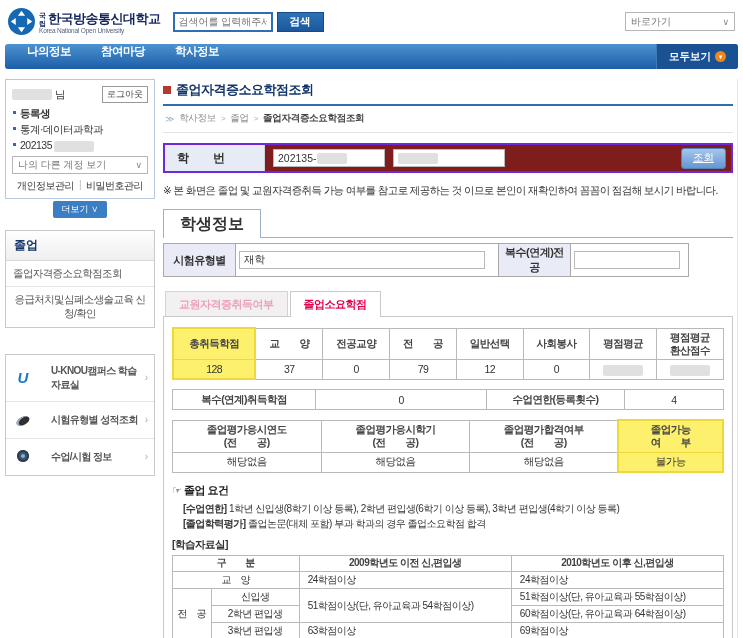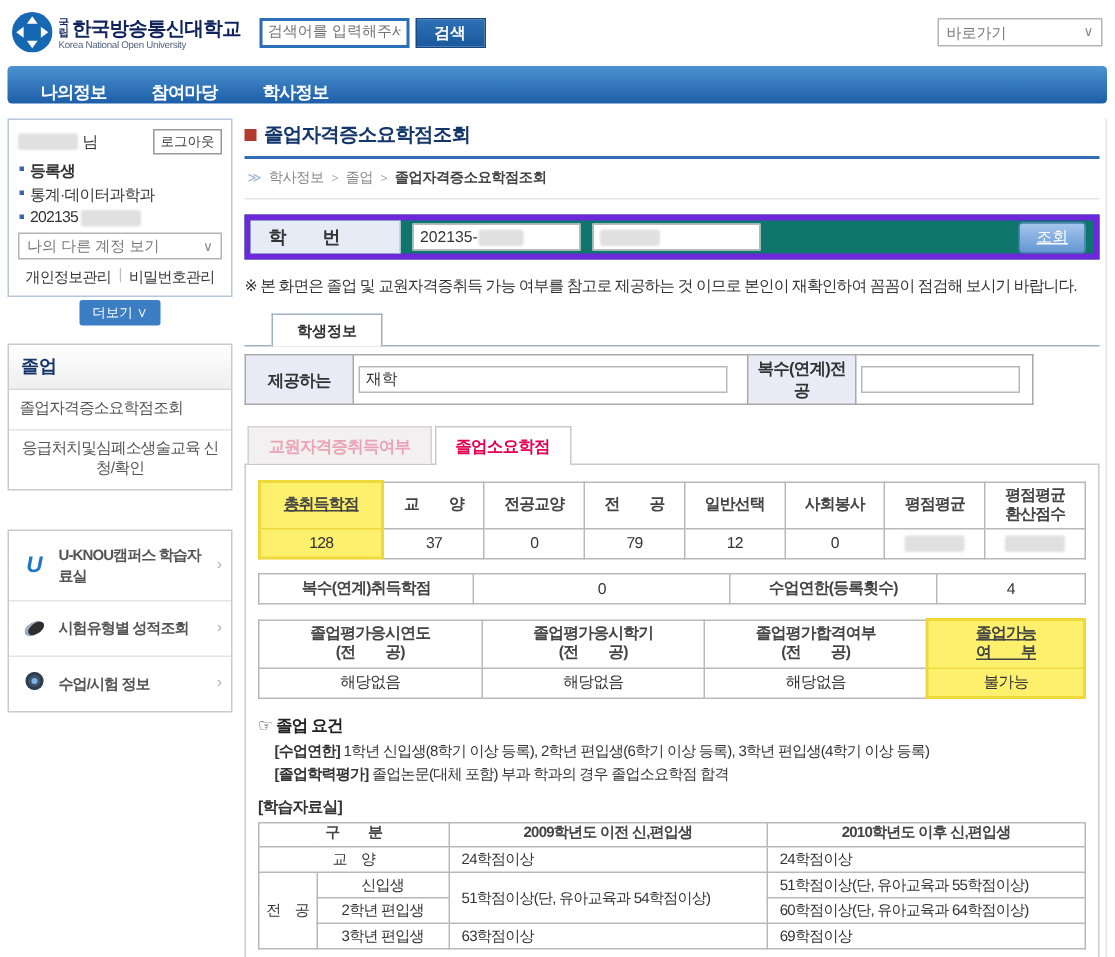--- a/index.html
+++ b/index.html
@@ -15,21 +15,21 @@
   .logo-eng { display:block; font-size:6.5px; color:#55617e; letter-spacing:-0.2px; margin-top:-1px; }
   .search { display:flex; align-items:center; margin-left:12px; gap:4px; }
   .search input { width:100px; height:20px; border:2px solid #2a6fb8; font-size:10px; padding:0 4px; color:#777; outline:none; }
   .btn-search { height:20px; background:linear-gradient(#2d71b6,#1b589d); color:#fff; border:1px solid #154a86; font-size:10.5px; font-weight:bold; padding:0 12px; cursor:pointer; }
   .quickgo { margin-left:auto; }
   .sel { display:flex; align-items:center; justify-content:space-between; border:1px solid #b5b5b5; background:#fff; height:19px; font-size:10px; color:#777; padding:0 5px; cursor:pointer; }
   .quickgo .sel { width:110px; }
   .sel .chev { color:#888; font-size:9px; }
 
   
-  .nav { height:25px; margin:0 5px; background:linear-gradient(#4c92d0,#1c5ea8); border-radius:3px; display:flex; align-items:flex-end; }
+  .nav { height:25px; margin:0 5px; background:linear-gradient(#4c92d0,#1c5ea8); border-radius:3px; display:flex; align-items:flex-start; }
   .nav-item { color:#fff; font-size:11.5px; font-weight:bold; margin-left:30px; cursor:pointer; letter-spacing:-0.5px; }
   .nav-item:first-child { margin-left:22px; }
   .nav-all { margin-left:auto; align-self:stretch; display:flex; align-items:center; gap:4px; padding:0 12px; background:#1a5193; border-left:1px solid #3e7cb4; border-radius:0 3px 3px 0; color:#fff; font-size:10.5px; font-weight:bold; cursor:pointer; }
   .allview-ic { width:11px; height:11px; border-radius:50%; background:#f08519; color:#fff; font-size:6px; display:inline-flex; align-items:center; justify-content:center; }
 
   
   .content { display:flex; padding:10px 5px 0 5px; gap:8px; }
   .side { width:150px; flex:none; }
   .main { flex:1; border-right:1px solid #e8e8e8; padding-right:4px; }
 
@@ -52,62 +52,62 @@
   .menubox-i:last-child { border-bottom:none;text-align:center; }
 
   .quickbox { border:1px solid #c9c9c9; margin-top:26px; }
   .q-item { display:flex; align-items:center; gap:5px; padding:9px 6px; border-bottom:1px solid #e4e4e4; cursor:pointer; }
   .q-item:last-child { border-bottom:none; }
   .q-ic { width:22px; flex:none; text-align:center; }
   .q-u { font-size:15px; font-weight:bold; color:#1e77c8; font-style:italic; }
   .q-mouse { display:inline-block; width:14px; height:8px; background:#2f2f2f; border-radius:50%; transform:rotate(-28deg); box-shadow:inset 2px 1px 0 #9fb3c8; }
   .q-head { display:inline-block; width:12px; height:12px; border-radius:50%; background:#42546a; box-shadow:inset 0 0 0 2px #2e3d4f; position:relative; }
   .q-head::after { content:""; position:absolute; left:4px; top:4px; width:4px; height:4px; border-radius:50%; background:#7fb3e8; }
-  .q-label { font-size:10px; font-weight:bold; color:#555; letter-spacing:-0.6px; }
+  .q-label { font-size:10px; font-weight:bold; color:#555; letter-spacing:-0.6px;margin-left:12px; }
   .q-arrow { margin-left:auto; color:#aaa; font-size:10px; }
 
   
   .title-row { display:flex; align-items:center; gap:5px; border-bottom:2px solid #2f6eb5; padding:2px 0 5px 0; }
   .title-bullet { width:8px; height:8px; background:#b23a2e; flex:none; }
   .page-title { font-size:13px; font-weight:bold; color:#15366b; letter-spacing:-0.5px; }
   .crumbs { display:flex; align-items:center; gap:5px; font-size:9.5px; color:#8a8a8a; padding:6px 2px 7px 2px; border-bottom:1px solid #e3e3e3; letter-spacing:-0.3px; }
   .crumb-ic { color:#9db4cc; font-size:9px; }
   .crumb-sep { color:#aaa; font-size:8px; }
   .crumb.last { font-weight:bold; color:#444; }
 
-  .idrow { margin-top:10px; border:4px solid #6d28d9; height:30px; display:flex; align-items:center; background:#0f766e; }
+  .idrow { margin-top:10px; border:2px solid #6d28d9; height:30px; display:flex; align-items:center; background:#7f1d1d; }
   .idrow .lblcell { align-self:stretch; width:100px; background:#e7ebf5; border-right:1px solid #ccd4e4; display:flex; align-items:center; padding-left:12px; font-size:12px; font-weight:bold; color:#333; flex:none; }
   .ibox { border:1px solid #b9b9b9; background:#fff; height:18px; font-size:10.5px; display:flex; align-items:center; padding:0 4px; color:#333; }
   .idrow .ibox { width:112px; margin-left:8px; }
   .btn-inq { margin-left:auto; margin-right:5px; background:linear-gradient(#a5c6ec,#6497d3); border:1px solid #5282ba; color:#fff; font-size:10.5px; padding:2.5px 11px; border-radius:3px; cursor:pointer;text-decoration:underline; }
 
   .notice { font-size:10.5px; color:#333; margin:11px 0 10px 0; letter-spacing:-0.6px; }
 
   .stab-strip { border-bottom:1px solid #9fb0c4; }
-  .stab { display:inline-block; border:1px solid #9fb0c4; border-bottom:none; background:#fff; font-size:10px; font-weight:bold; color:#333; padding:4px 16px 3px; margin-left:18px; position:relative; top:1px; }
+  .stab { display:inline-block; border:1px solid #9fb0c4; border-bottom:none; background:#fff; font-size:16px; font-weight:bold; color:#333; padding:4px 16px 3px; position:relative; top:1px; }
 
   table { border-collapse:collapse; }
   .info-tbl { width:100%; margin-top:5px; }
   .info-tbl td { border:1px solid #a9a9a9; font-size:11px; height:24px; padding:1px 3px; }
   .info-tbl td.lbl { background:#e9ecf7; font-weight:bold; text-align:center; color:#333; width:72px; letter-spacing:-0.5px; }
   .info-tbl td.nb { border:none; }
   .info-tbl .ibox { width:96%; }
 
   .ptabs { display:flex; gap:2px; margin-top:14px; position:relative; z-index:2; padding-left:2px; }
   .ptab { font-size:11px; font-weight:bold; padding:5px 13px 4px; border:1px solid #d6d2d4; border-bottom:none; background:#f3f0f1; color:#eba3b8; cursor:pointer; letter-spacing:-0.5px; }
   .ptab.active { background:#fff; color:#e50050; border-color:#c9c9c9; margin-bottom:-1px; padding-bottom:5px; }
 
   .panel { border:1px solid #c9c9c9; padding:10px 8px 10px; }
 
   .tbl { width:100%; }
   .tbl th, .tbl td { border:1px solid #b9b9b9; font-size:10.5px; text-align:center; padding:2px 3px; letter-spacing:-0.5px; }
   .tbl th { font-weight:bold; color:#444; line-height:1.25; }
   .tbl td { height:20px; color:#333; }
   .hl { background:#fcf06d; }
-  th.hl { border:2px solid #eed83a; border-bottom-width:1px;text-decoration:underline; }
+  th.hl { border:2px solid #eed83a; border-bottom-width:1px; }
   td.hl { border:2px solid #eed83a; border-top-width:1px; }
   .credits th { height:30px; }
   .sum { margin-top:9px; }
   .sum th { height:20px; }
   .eval { margin-top:9px; }
   .eval th { height:30px; }
 
   .req { margin-top:10px; font-size:10px; color:#333; letter-spacing:-0.5px; }
   .req-title { font-size:11px; font-weight:bold; color:#222; margin-bottom:3px; }
   .req-line { padding-left:11px; line-height:1.5; }
@@ -146,20 +146,24 @@
         <span>바로가기</span>
         <span class="chev">∨</span>
       </div>
     </div>
   </header>
 
   <nav class="nav">
     <span class="nav-item">나의정보</span>
     <span class="nav-item">참여마당</span>
     <span class="nav-item">학사정보</span>
+    <span class="nav-all">
+      <span>모두보기</span>
+      <span class="allview-ic">▼</span>
+    </span>
   </nav>
 
   <div class="content">
 
     <aside class="side">
       <div class="userbox">
         <div class="u-row1">
           <span class="blob w40"></span>
           <span>님</span>
           <button class="btn-logout">로그아웃</button>
@@ -232,21 +236,21 @@
 
       <div class="notice">※ 본 화면은 졸업 및 교원자격증취득 가능 여부를 참고로 제공하는 것 이므로 본인이 재확인하여 꼼꼼이 점검해 보시기 바랍니다.</div>
 
       <div class="stab-strip">
         <span class="stab">학생정보</span>
       </div>
 
       <table class="info-tbl">
         <tbody>
         <tr>
-          <td class="lbl">제공하는</td>
+          <td class="lbl">시험유형별</td>
           <td>
                 <div class="ibox">
                   <span>재학</span>
                 </div>
               </td>
           <td class="lbl">복수(연계)전공</td>
           <td>
                 <div class="ibox"></div>
               </td>
           <td class="nb" colspan="2"></td>

